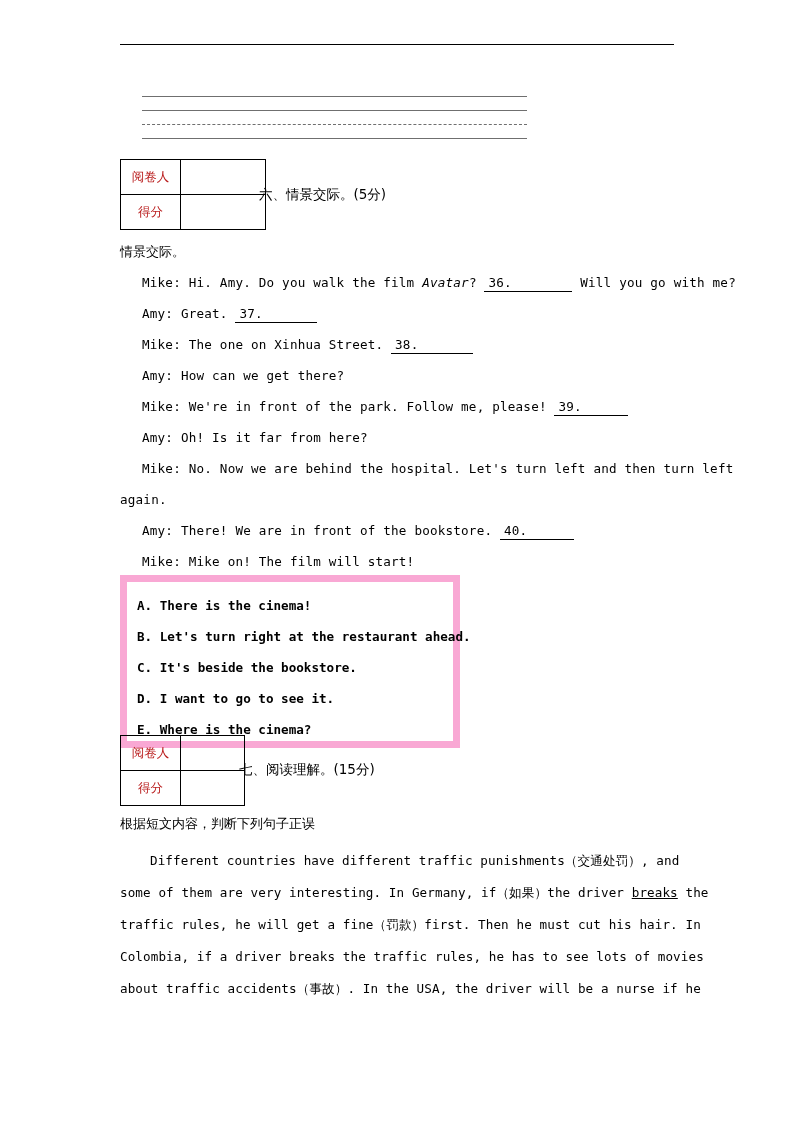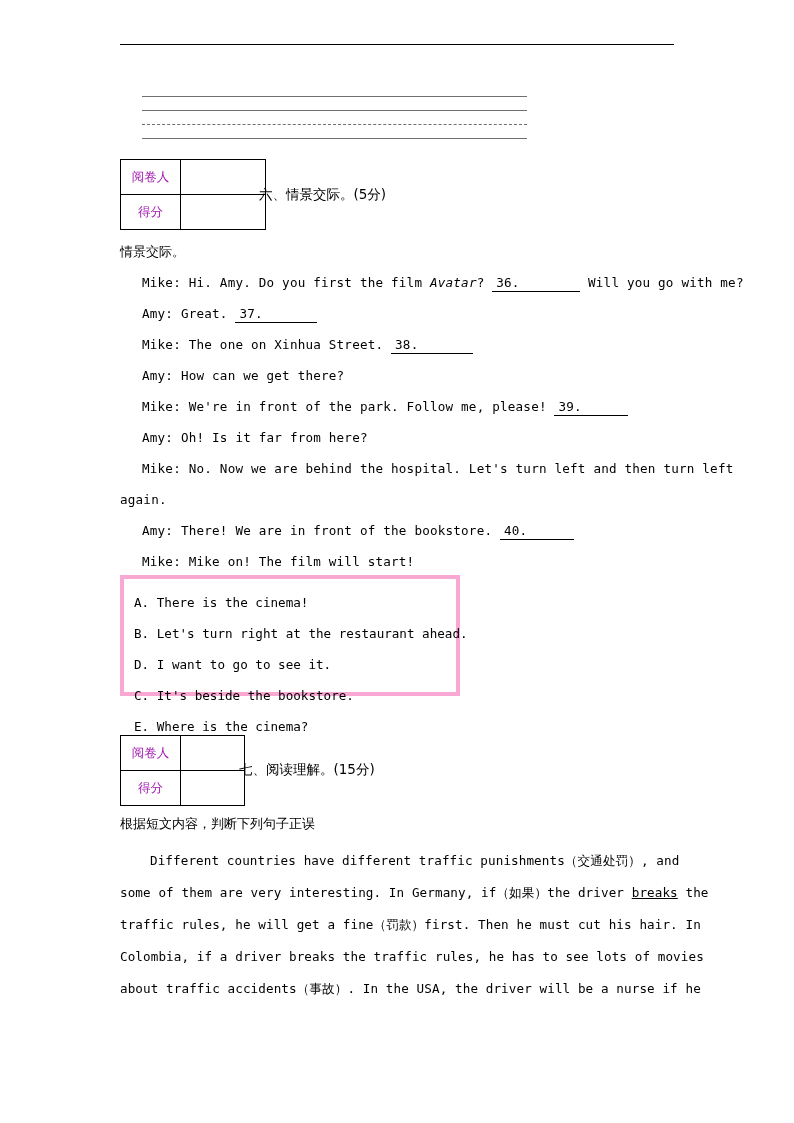--- a/index.html
+++ b/index.html
@@ -66,21 +66,21 @@
   }
   .score-label {
     width: 60px;
     box-sizing: border-box;
     border-right: 1px solid #000;
     display: flex;
     align-items: center;
     justify-content: center;
     font-family: Liberation Sans, sans-serif;
     font-size: 12.5px;
-    color: #a21caf;
+    color: #b91c1c;
   }
   .score-value {
     flex: 1;
   }
 
   #score-box-6 {
     left: 120px;
     top: 159px;
     width: 146px;
     height: 71px;
@@ -136,24 +136,25 @@
   .b-mid  { width: 78px; }
   .b-sm   { width: 70px; }
   .italic { font-style: italic; }
 
   
   .options-box {
     position: absolute;
     left: 120px;
     top: 575px;
     width: 340px;
-    height: 121px;
-    border: 4px solid #f9a8d4;
+    height: 173px;
+    border: 7px solid #f9a8d4;
     box-sizing: border-box;
     padding: 8px 0 0 10px;
+    font-weight: bold;
   }
   .opt {
     font-family: "DejaVu Sans Mono", monospace;
     font-size: 12.6px;
     line-height: 31px;
     white-space: nowrap;
     color: #000;
   }
 
   
@@ -198,21 +199,21 @@
       <div class="score-label">得分</div>
       <div class="score-value"></div>
     </div>
   </div>
 
   <div class="section-heading" id="heading-6">六、情景交际。(5分)</div>
   <div class="cn-line" id="subhead-6">情景交际。</div>
 
   <div class="dlg indent" style="top:275px">
     <span>Mike:</span>
-    <span>Hi. Amy. Do you first the film </span><span class="italic">Avatar</span><span>? </span><span class="blank b-wide">36.</span> <span>Will you go with me?</span>
+    <span>Hi. Amy. Do you walk the film </span><span class="italic">Avatar</span><span>? </span><span class="blank b-wide">36.</span> <span>Will you go with me?</span>
   </div>
 
   <div class="dlg indent" style="top:306px">
     <span>Amy:</span>
     <span>Great. </span><span class="blank b-mid">37.</span>
   </div>
 
   <div class="dlg indent" style="top:337px">
     <span>Mike:</span>
     <span>The one on Xinhua Street. </span><span class="blank b-mid">38.</span>
@@ -248,22 +249,22 @@
   </div>
 
   <div class="dlg indent" style="top:554px">
     <span>Mike:</span>
     <span>Mike on! The film will start!</span>
   </div>
 
   <div class="options-box">
     <div class="opt">A. There is the cinema!</div>
     <div class="opt">B. Let's turn right at the restaurant ahead.</div>
+    <div class="opt">C. It's beside the bookstore.</div>
     <div class="opt">D. I want to go to see it.</div>
-    <div class="opt">C. It's beside the bookstore.</div>
     <div class="opt">E. Where is the cinema?</div>
   </div>
 
   <div class="score-box" id="score-box-7">
     <div class="score-row">
       <div class="score-label">阅卷人</div>
       <div class="score-value"></div>
     </div>
     <div class="score-row">
       <div class="score-label">得分</div>

